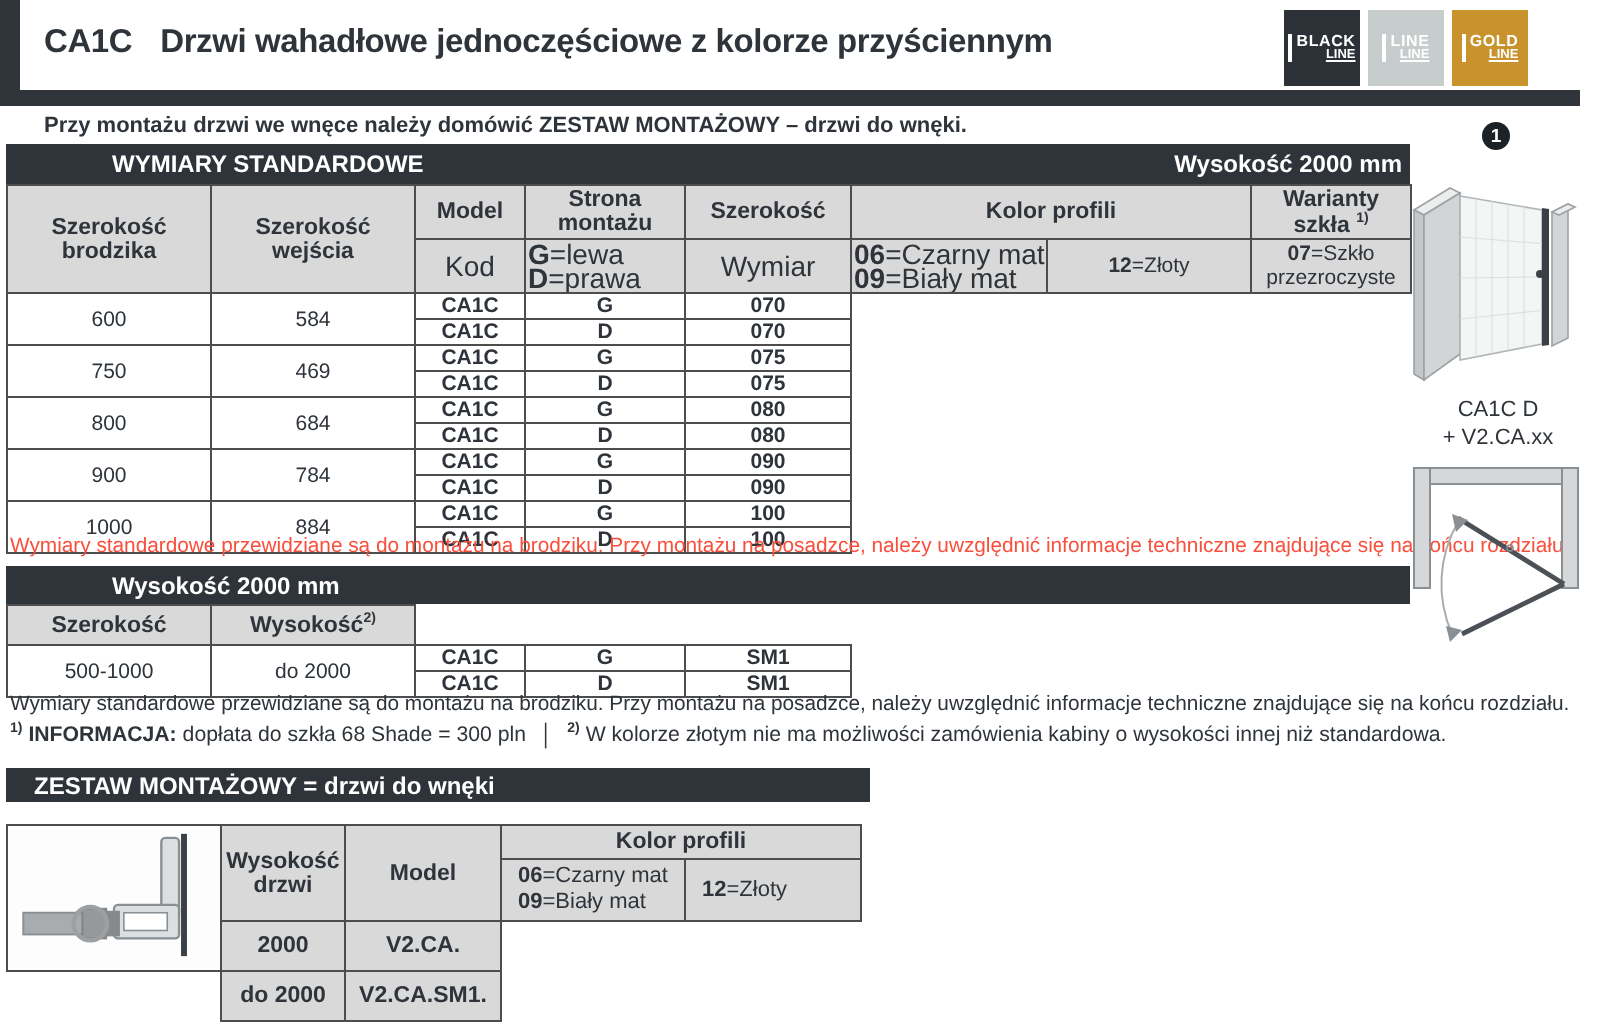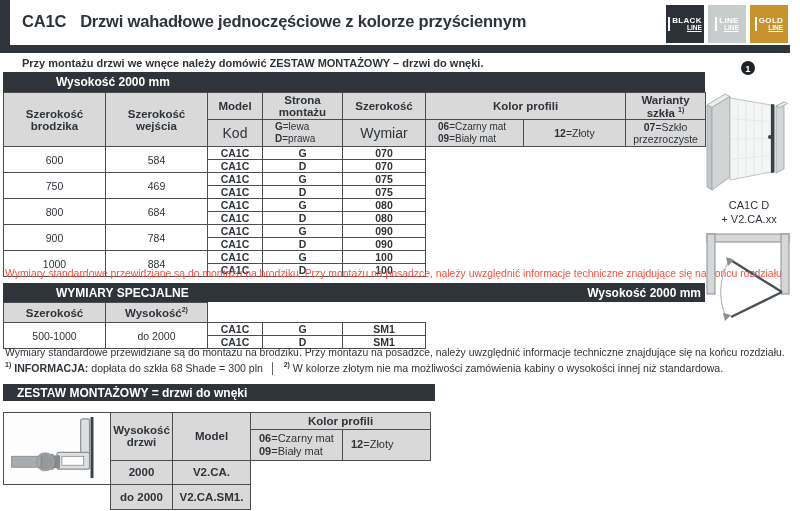--- a/index.html
+++ b/index.html
@@ -8,42 +8,42 @@
     position: relative; background: #ffffff;
     font-family: "Liberation Sans", sans-serif;
     color: #2e343a; overflow: hidden;
   }
   
   .title-vbar { position: absolute; left: 0; top: 0; width: 10px; height: 46px; background: #2e343a; }
   .title-hbar { position: absolute; left: 0; top: 45px; width: 790px; height: 8px; background: #2e343a; }
   h1 { position: absolute; left: 22px; top: 12px; font-size: 16.5px; font-weight: bold; letter-spacing: -0.2px; white-space: nowrap; }
   h1 .t-code { margin-right: 14px; }
   
-  .badges { position: absolute; top: 5px; left: 666px; display: flex; gap: 4px; }
+  .badges { position: absolute; top: 5px; left: 642px; display: flex; gap: 4px; }
   .badge { width: 38px; height: 38px; display: flex; align-items: center; justify-content: center; }
   .bwrap { display: flex; gap: 2px; align-items: stretch; }
   .bbar { width: 2px; background: #ffffff; }
   .bcol { display: flex; flex-direction: column; line-height: 1; }
   .bl { font-size: 8px; font-weight: bold; letter-spacing: 0.3px; }
   .bs { font-size: 6.5px; font-weight: bold; align-self: flex-end; text-decoration: underline; }
   
   .intro { position: absolute; left: 22px; top: 57px; font-size: 11px; font-weight: bold; }
   
   .bar { position: absolute; left: 3px; background: #2e343a; color: #fff; font-weight: bold; font-size: 12px; display: flex; justify-content: space-between; align-items: center; }
   .bar1 { top: 72px; width: 702px; height: 20px; padding: 0 4px 0 53px; }
   .bar2 { top: 283px; width: 702px; height: 19px; padding: 0 4px 0 53px; }
   .bar3 { top: 384px; width: 432px; height: 17px; padding: 0 4px 0 14px; }
   
   table { position: absolute; border-collapse: collapse; table-layout: fixed; }
   td { border: 1px solid #4d4d4d; text-align: center; vertical-align: middle; padding: 0; font-size: 10.5px; overflow: hidden; }
   td.gray { background: #d9d9d9; font-weight: bold; font-size: 11.5px; }
   td.norm { font-weight: normal; font-size: 14px; }
   td.nob { border: none; background: #fff; }
   td.code { font-weight: bold; }
-  td.kvl { text-align: left; padding-left: 12px; font-weight: normal; font-size: 10px; line-height: 12px; }
+  td.kvl { text-align: left; padding-left: 1px; font-weight: normal; font-size: 14px; line-height: 12px; }
   td.kvc { font-weight: normal; font-size: 10.5px; line-height: 12px; }
   td.kvl div, td.kvc div { white-space: nowrap; }
   td.kvc.wrap div { white-space: normal; }
   sup { font-size: 7px; vertical-align: super; }
   .t1 { left: 3px; top: 92px; width: 702px; }
   .t1 thead tr.hr1 { height: 27px; }
   .t1 thead tr.hr2 { height: 27px; }
   .t1 tbody tr { height: 12px; }
   .t2 { left: 3px; top: 302px; width: 702px; }
   .t2 thead tr { height: 20px; }
@@ -102,20 +102,21 @@
           <span class="bl">GOLD</span>
           <span class="bs">LINE</span>
         </span>
       </span>
     </div>
   </div>
 
 <p class="intro">Przy montażu drzwi we wnęce należy domówić ZESTAW MONTAŻOWY – drzwi do wnęki.</p>
 
 <div class="bar bar1">
+  <span>WYMIARY STANDARDOWE</span>
   <span>Wysokość 2000 mm</span>
 </div>
 
 <table class="t1">
   <colgroup>
       <col style="width:102px">
       <col style="width:102px">
       <col style="width:55px">
       <col style="width:80px">
       <col style="width:83px">
@@ -222,21 +223,20 @@
         <td class="code">D</td>
         <td class="code">100</td>
         <td colspan="3" class="nob"></td>
       </tr>
     </tbody>
 </table>
 
 <p class="note red">Wymiary standardowe przewidziane są do montażu na brodziku. Przy montażu na posadzce, należy uwzględnić informacje techniczne znajdujące się na końcu rozdziału.</p>
 
 <div class="bar bar2">
-  <span>WYMIARY SPECJALNE</span>
   <span>Wysokość 2000 mm</span>
 </div>
 
 <table class="t2">
   <colgroup>
       <col style="width:102px">
       <col style="width:102px">
       <col style="width:55px">
       <col style="width:80px">
       <col style="width:83px">

